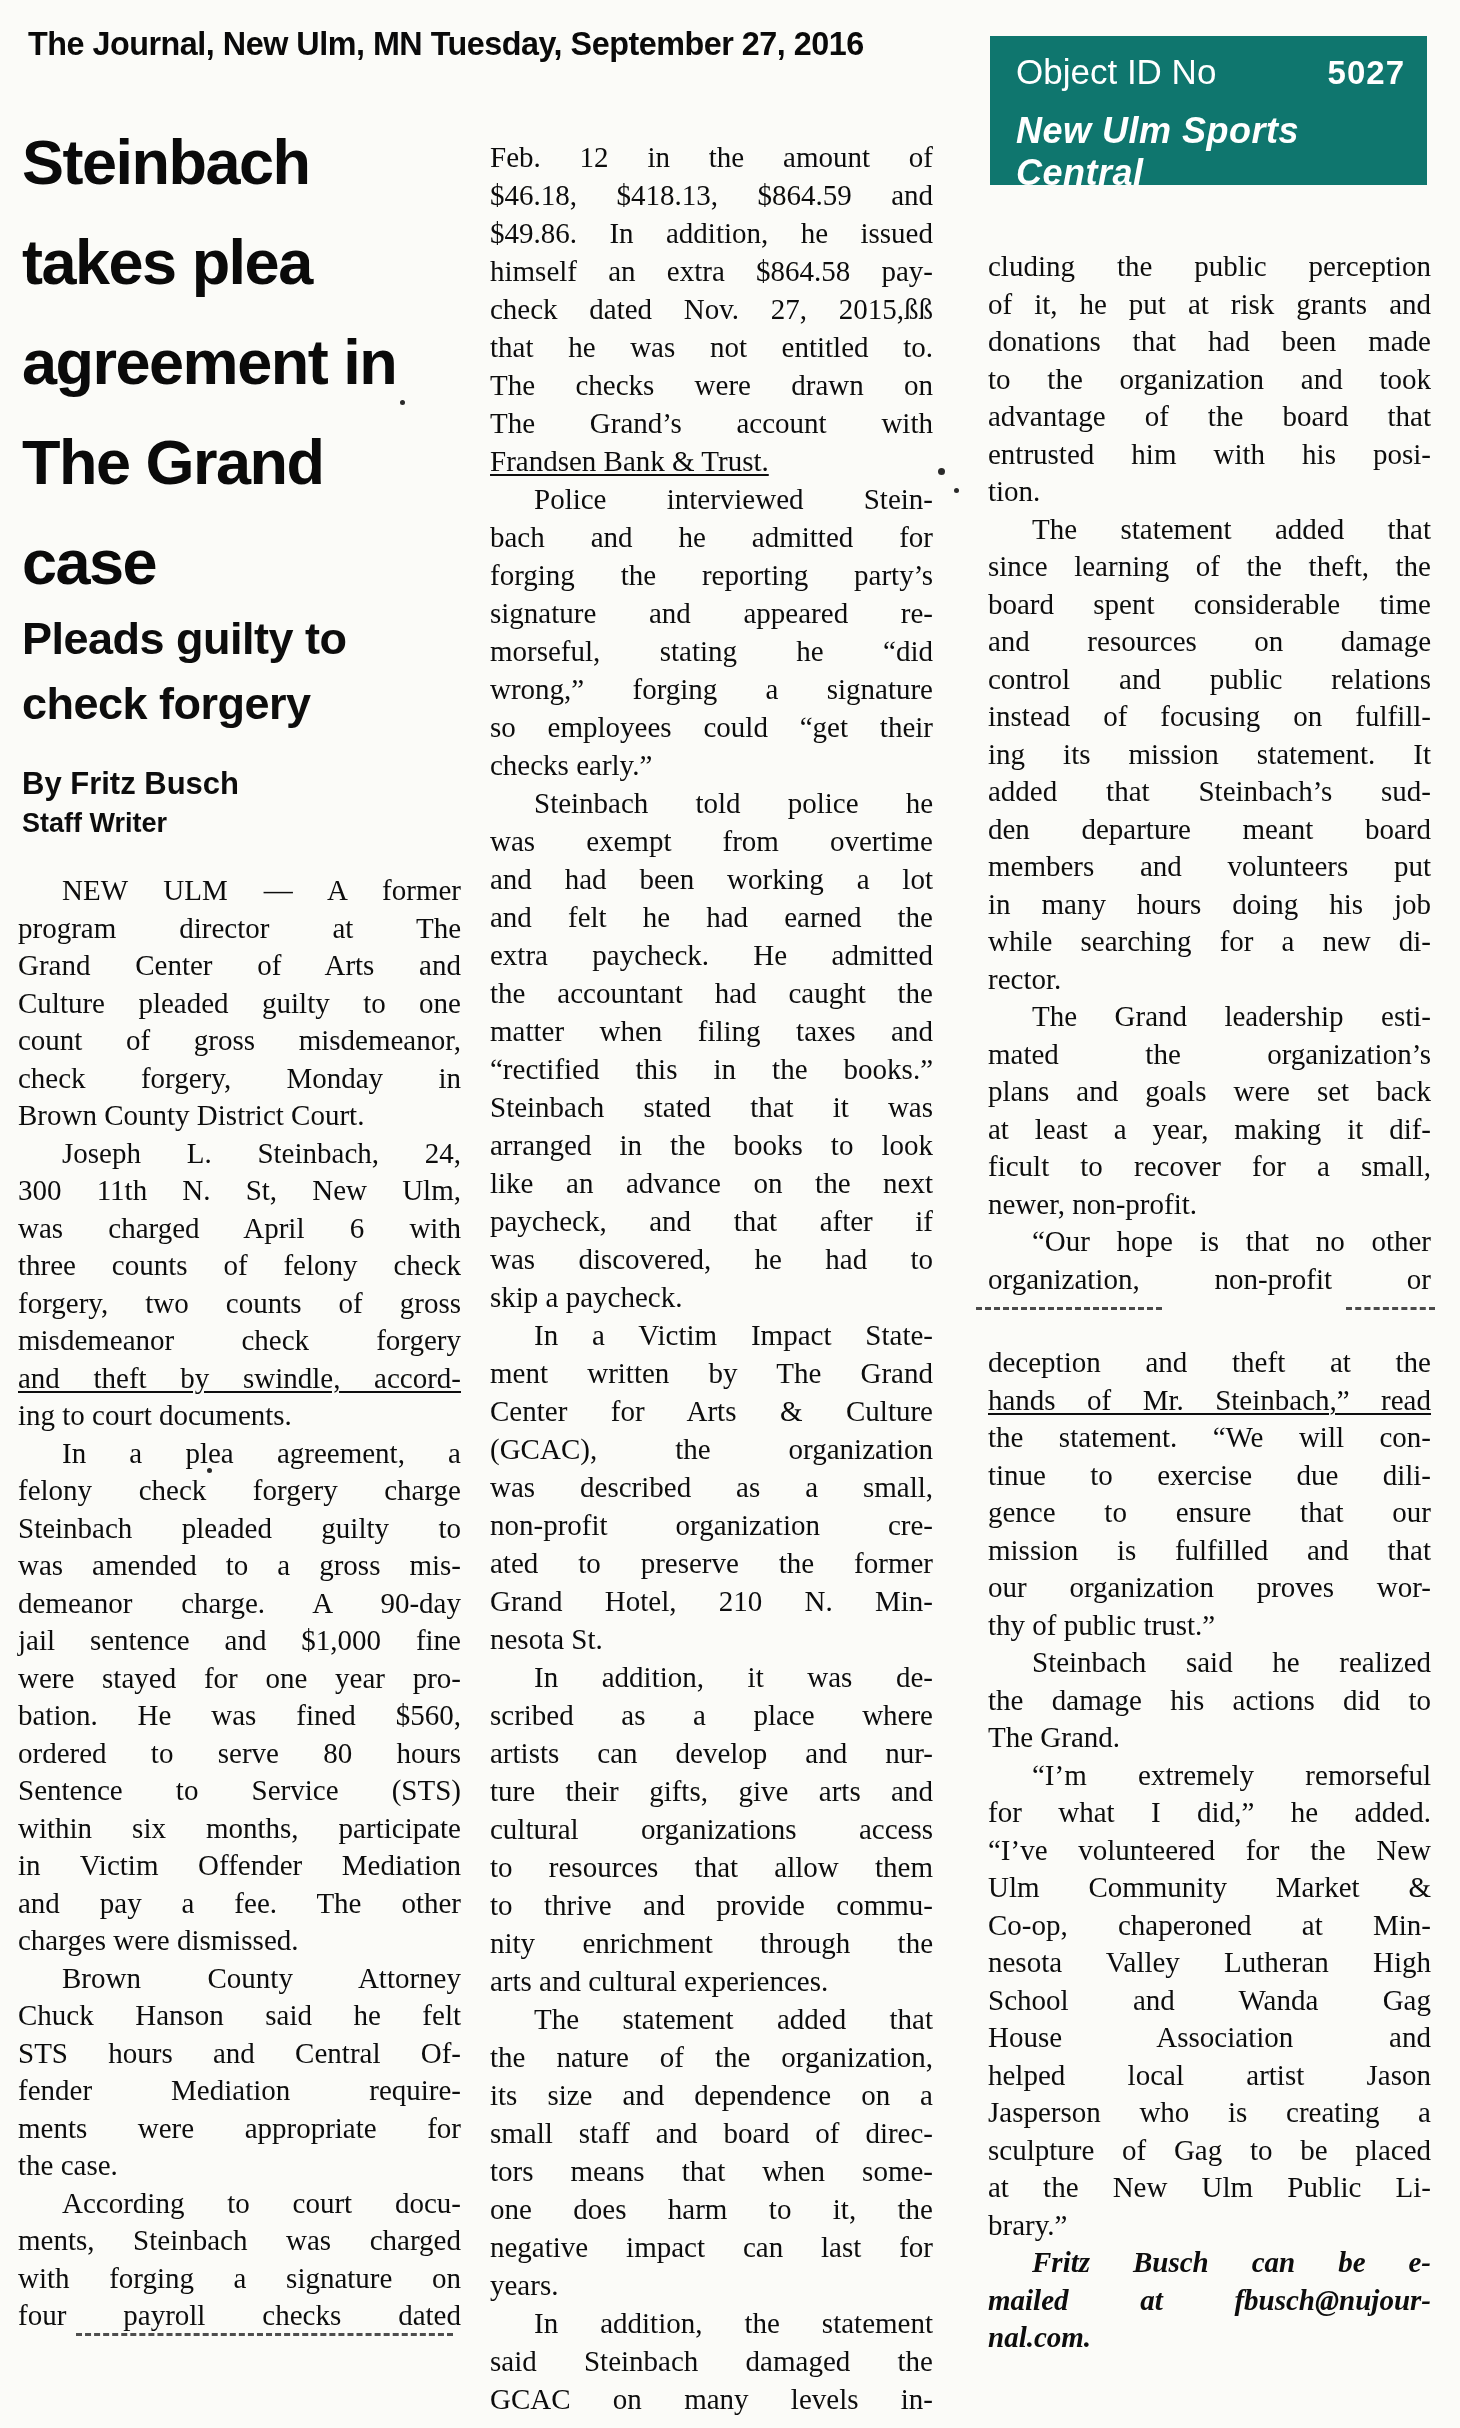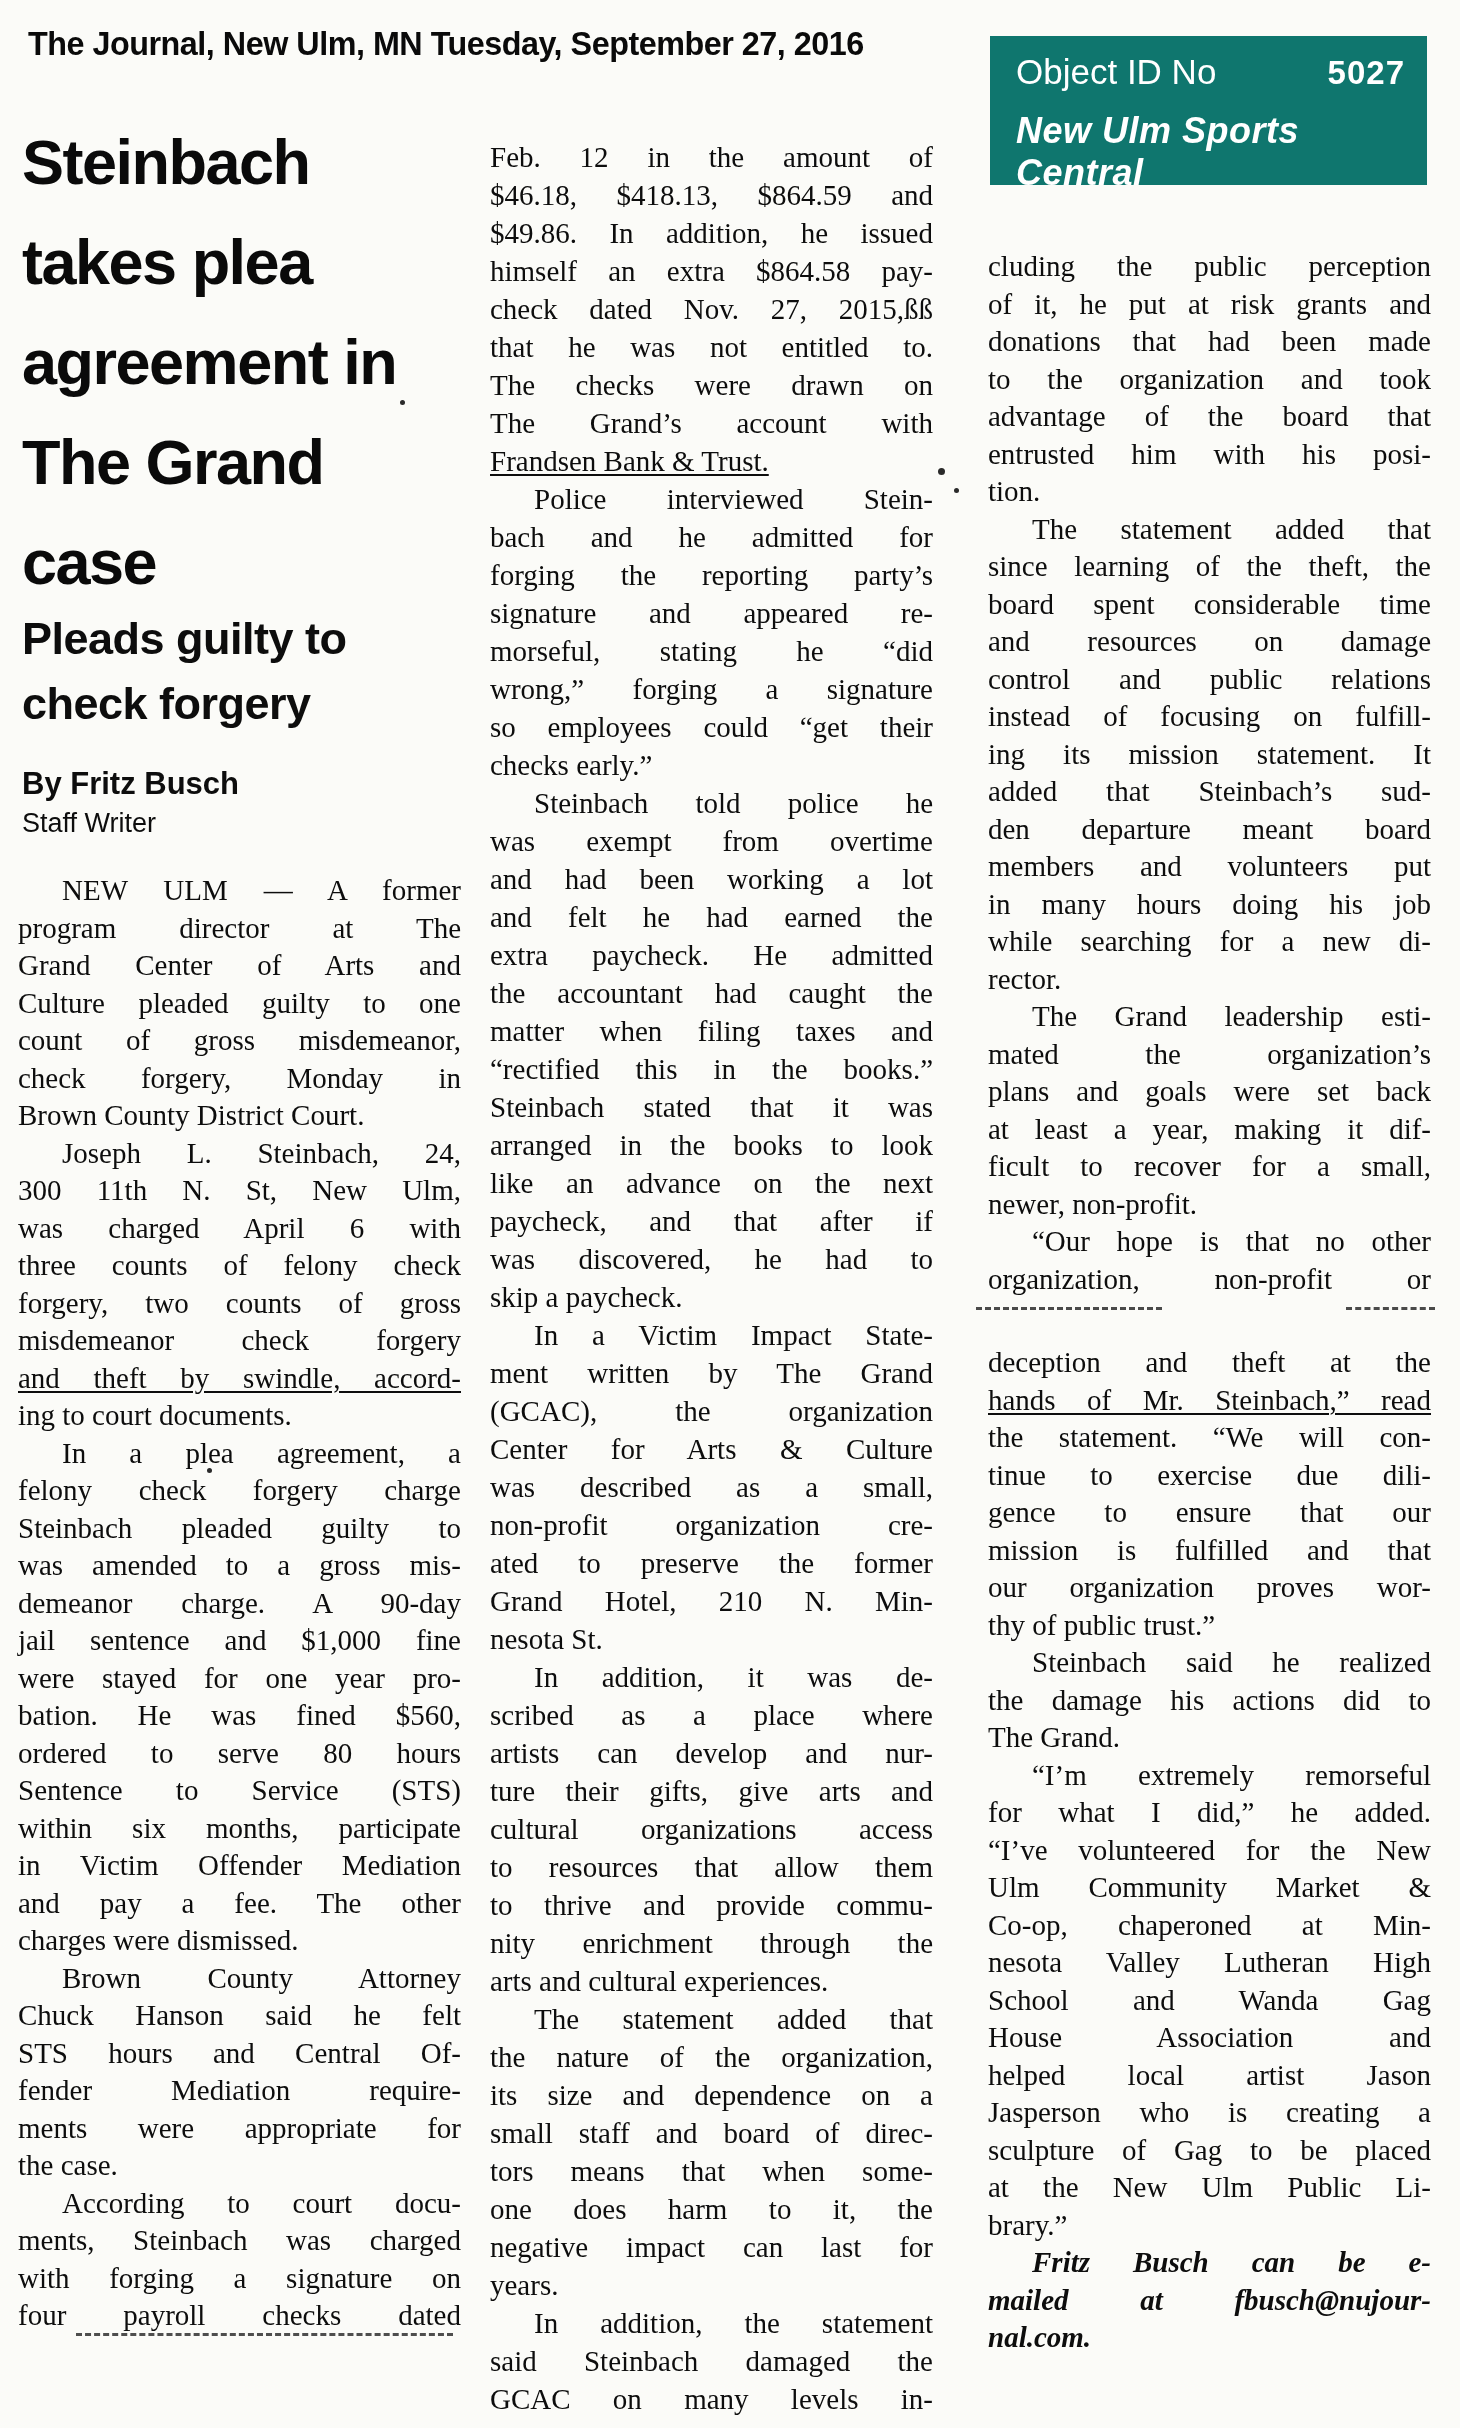--- a/index.html
+++ b/index.html
@@ -67,21 +67,21 @@
     top: 766px;
     font-family: "Liberation Sans", sans-serif;
     font-weight: 700;
     font-size: 31px;
   }
   .bywriter {
     position: absolute;
     left: 22px;
     top: 808px;
     font-family: "Liberation Sans", sans-serif;
-    font-weight: 400;
+    font-weight: 700;
     font-size: 27px;
   }
   .col {
     position: absolute;
     width: 443px;
     font-size: 29px;
     line-height: 37.5px;
   }
   .col0 { left: 18px;  top: 872px; }
   .col1 { left: 490px; top: 138px; line-height: 38px; }
@@ -210,22 +210,22 @@
     <div class="bline">matter when filing taxes and</div>
     <div class="bline">“rectified this in the books.”</div>
     <div class="bline">Steinbach stated that it was</div>
     <div class="bline">arranged in the books to look</div>
     <div class="bline">like an advance on the next</div>
     <div class="bline">paycheck, and that after if</div>
     <div class="bline">was discovered, he had to</div>
     <div class="bline lastline">skip a paycheck.</div>
     <div class="bline indent">In a Victim Impact State-</div>
     <div class="bline">ment written by The Grand</div>
+    <div class="bline">Center for Arts &amp; Culture</div>
     <div class="bline">(GCAC), the organization</div>
-    <div class="bline">Center for Arts &amp; Culture</div>
     <div class="bline">was described as a small,</div>
     <div class="bline">non-profit organization cre-</div>
     <div class="bline">ated to preserve the former</div>
     <div class="bline">Grand Hotel, 210 N. Min-</div>
     <div class="bline lastline">nesota St.</div>
     <div class="bline indent">In addition, it was de-</div>
     <div class="bline">scribed as a place where</div>
     <div class="bline">artists can develop and nur-</div>
     <div class="bline">ture their gifts, give arts and</div>
     <div class="bline">cultural organizations access</div>

